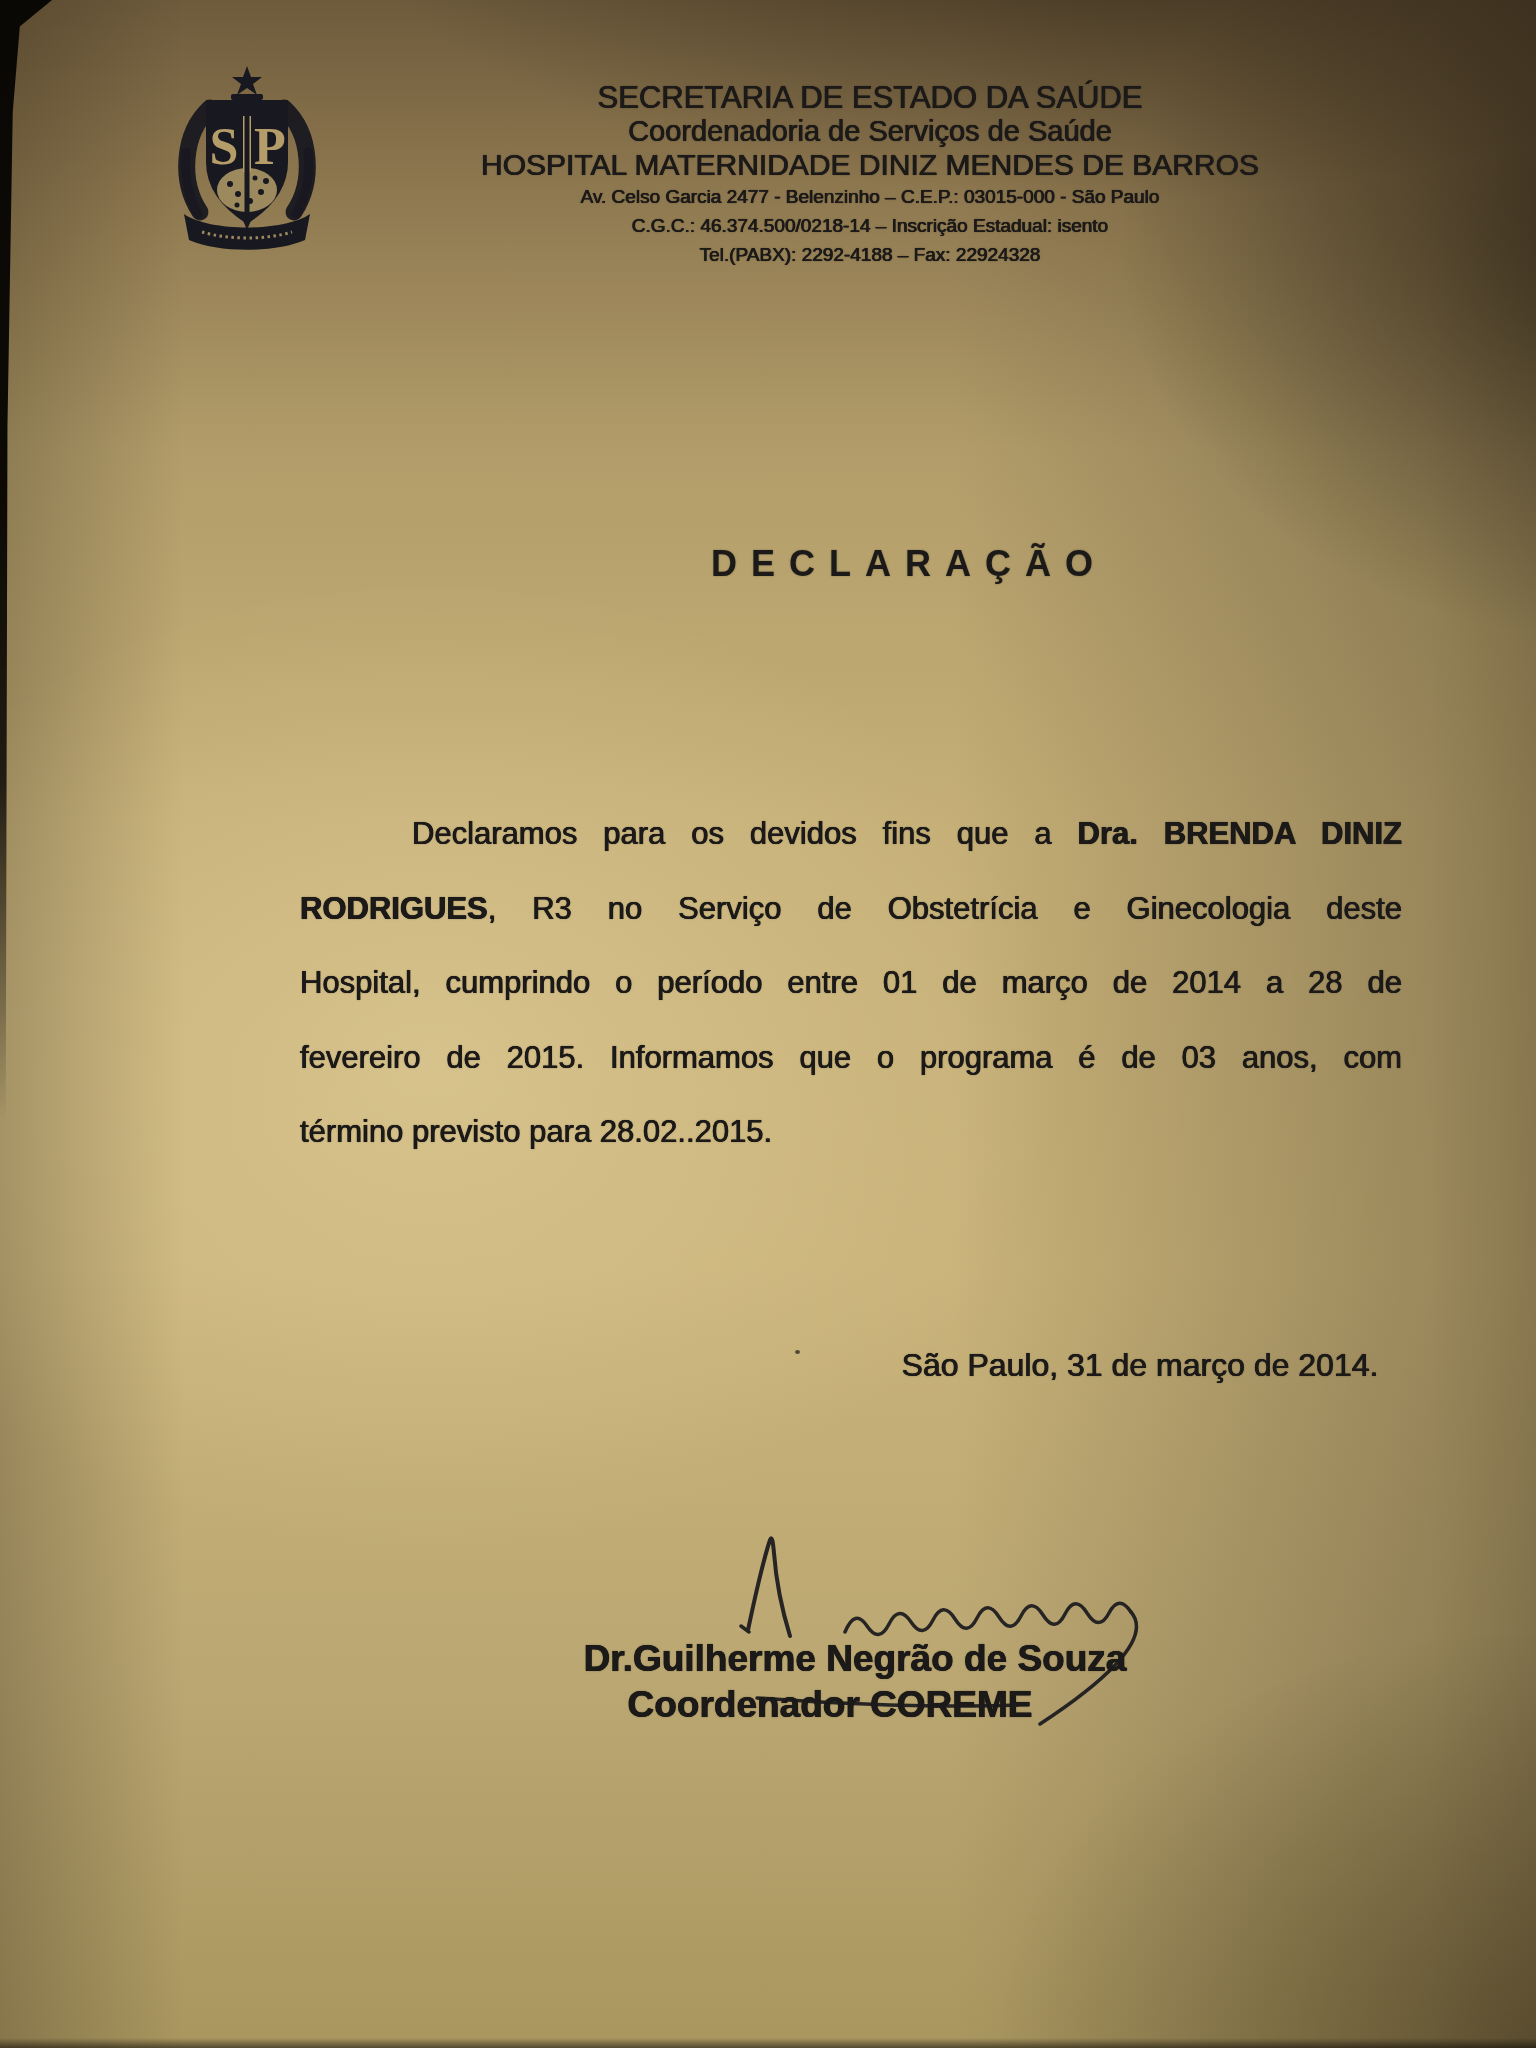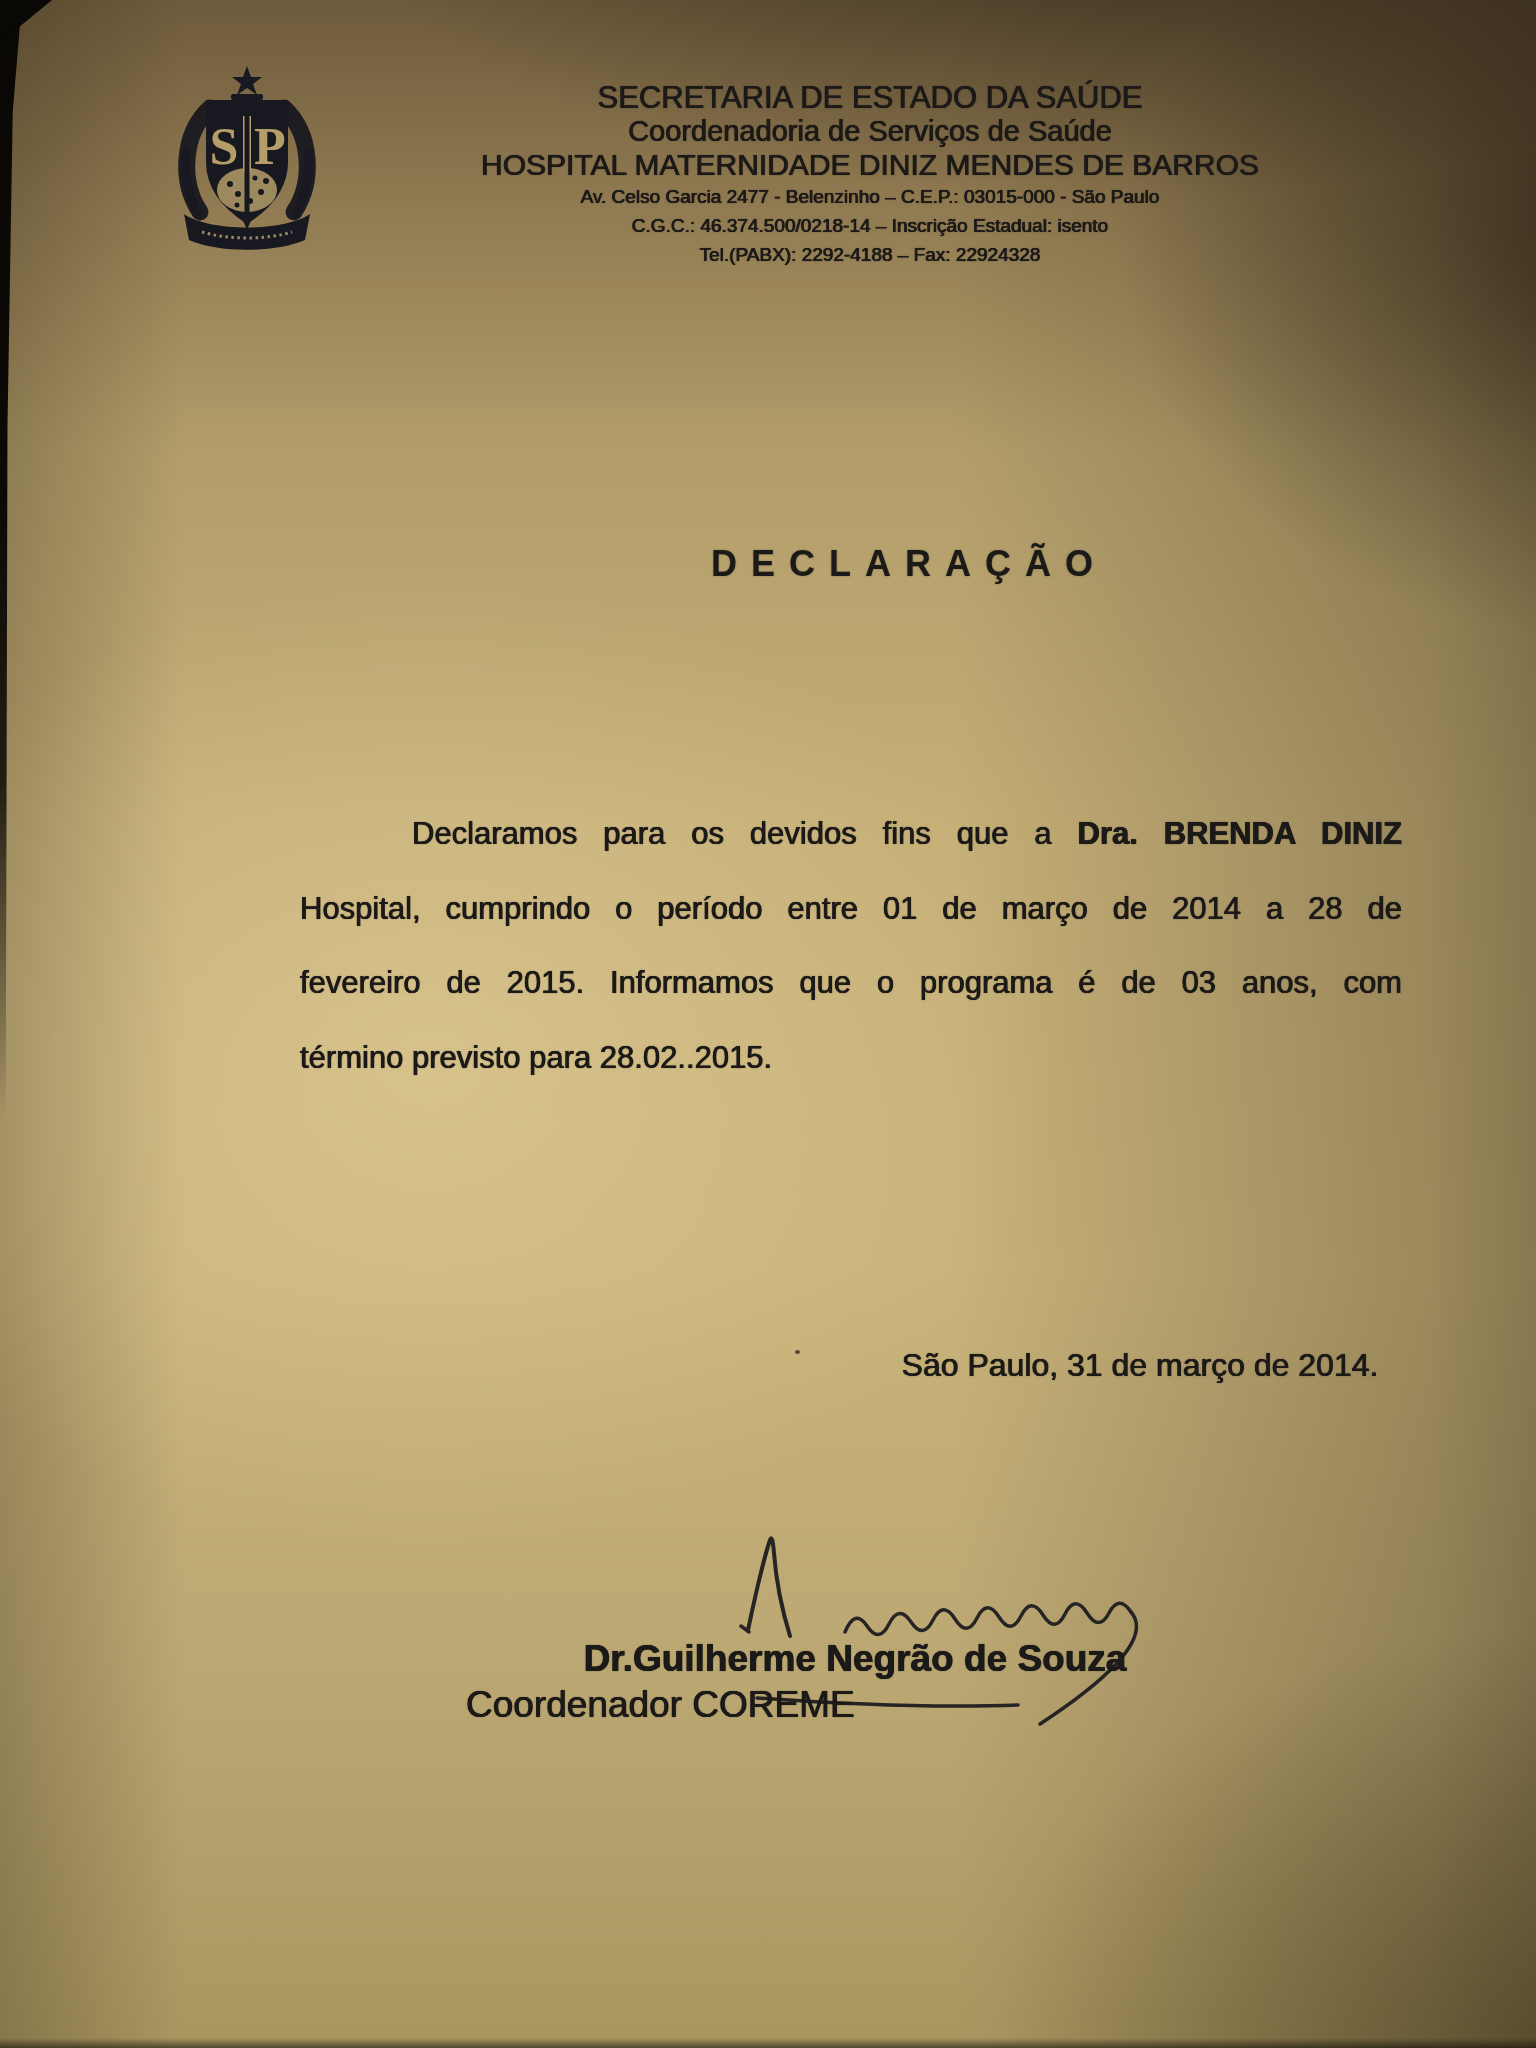--- a/index.html
+++ b/index.html
@@ -55,21 +55,21 @@
   }
   .body-line{ white-space:normal; }
   .body-line.last{ text-align-last:left; }
   .body-line.indent{ text-indent:112px; }
   .body-line .b{ font-weight:700; }
 
   .date-line{ position:absolute;left:840px;top:1347px;width:600px;text-align:center;font-size:32px; }
   .speck{ position:absolute;left:795px;top:1350px;width:5px;height:4px;border-radius:50%;background:rgba(45,38,28,0.75); }
 
   .sig-name{ position:absolute;left:505px;top:1638px;width:700px;text-align:center;font-size:37px;font-weight:700; }
-  .sig-role{ position:absolute;left:466px;top:1684px;width:700px;font-size:37px;font-weight:400; }
+  .sig-role{ position:absolute;left:480px;top:1684px;width:700px;text-align:center;font-size:37px;font-weight:700; }
   .sig-svg{ position:absolute;left:560px;top:1520px;width:620px;height:230px; }
 </style>
 </head>
 <body>
 
 <div class="page">
 
   <div class="edge-left"></div>
   <div class="edge-corner"></div>
   <div class="edge-bottom"></div>
@@ -115,20 +115,21 @@
     <div class="h-l3 ink">HOSPITAL MATERNIDADE DINIZ MENDES DE BARROS</div>
     <div class="h-l4 ink">Av. Celso Garcia 2477 - Belenzinho – C.E.P.: 03015-000 - São Paulo</div>
     <div class="h-l5 ink">C.G.C.: 46.374.500/0218-14 – Inscrição Estadual: isento</div>
     <div class="h-l6 ink">Tel.(PABX): 2292-4188 – Fax: 22924328</div>
   </div>
 
   <div class="doc-title soft">DECLARAÇÃO</div>
 
   <div class="body-par ink">
       <div class="body-line indent"><span>Declaramos para os devidos fins que a </span><span class="b">Dra. BRENDA DINIZ</span></div>
+      <div class="body-line"><span class="b">RODRIGUES</span><span>, R3 no Serviço de Obstetrícia e Ginecologia deste</span></div>
       <div class="body-line"><span>Hospital, cumprindo o período entre 01 de março de 2014 a 28 de</span></div>
       <div class="body-line"><span>fevereiro de 2015. Informamos que o programa é de 03 anos, com</span></div>
       <div class="body-line last"><span>término previsto para 28.02..2015.</span></div>
     </div>
 
   <div class="speck"></div>
   <div class="date-line ink">São Paulo, 31 de março de 2014.</div>
 
   <svg class="sig-svg" viewBox="0 0 620 230">
     <g fill="none" stroke="#1a1a1e" stroke-linecap="round" stroke-linejoin="round" opacity="0.92">

